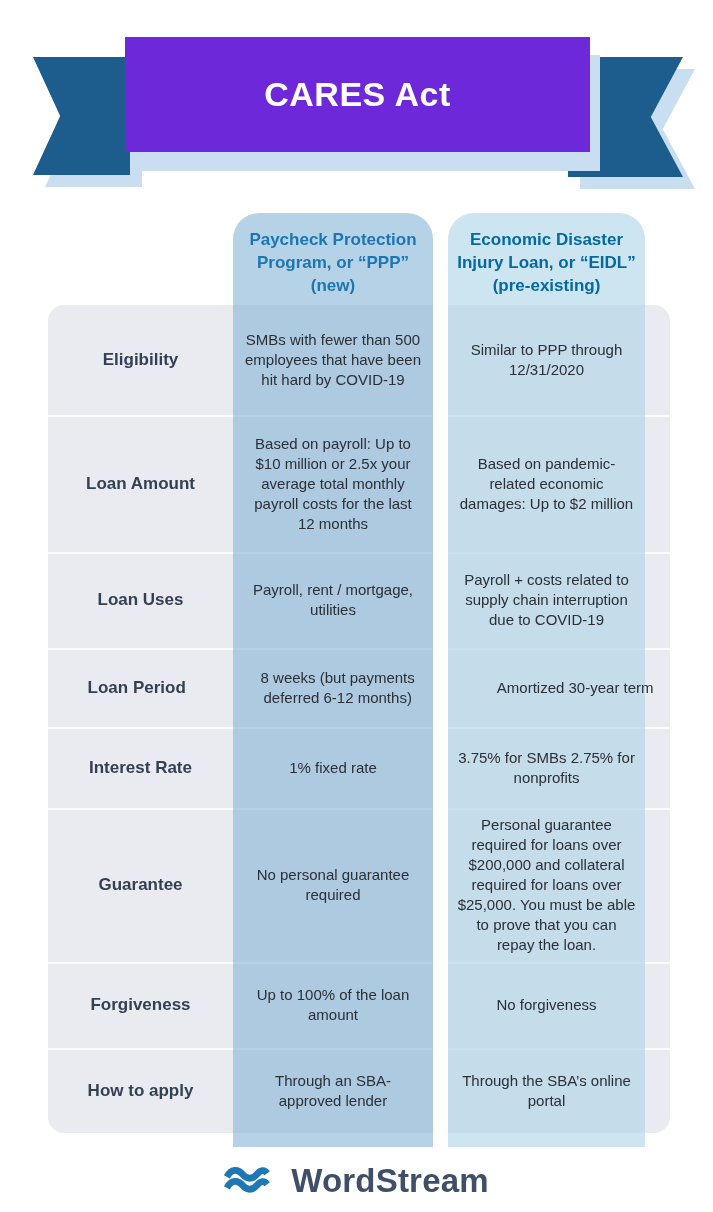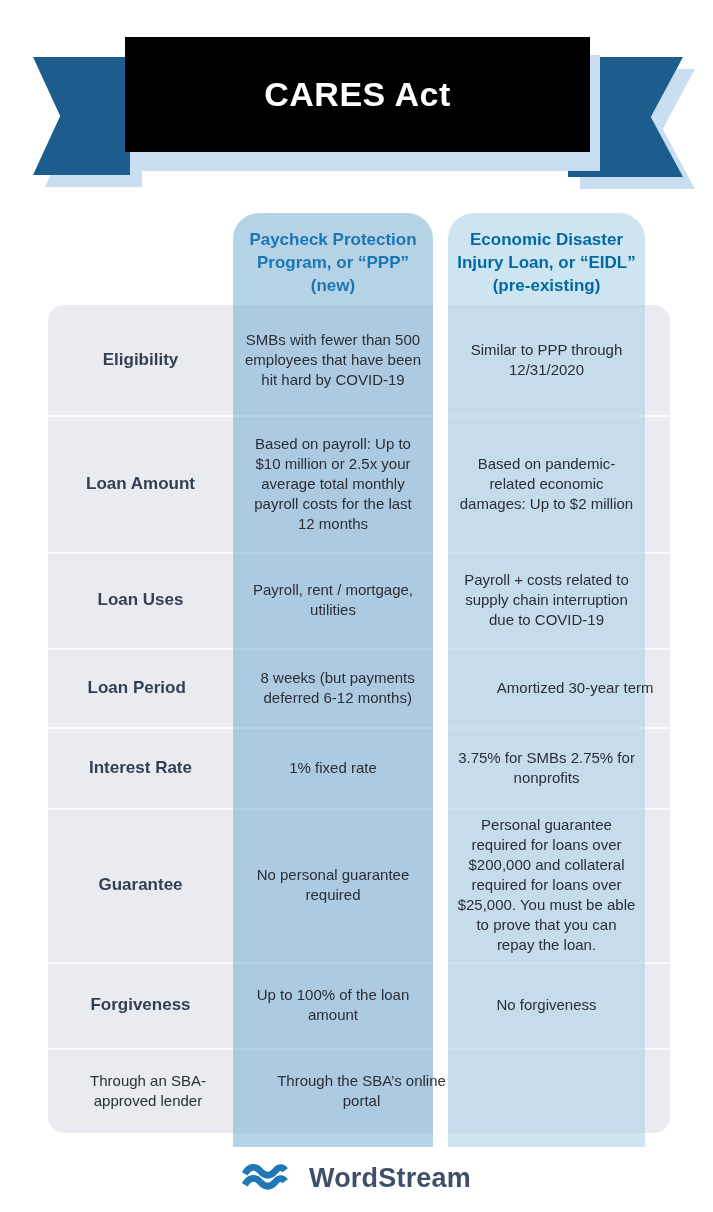--- a/index.html
+++ b/index.html
@@ -13,21 +13,21 @@
   .ribbon-tail.right{left:568px;top:57px;width:115px;height:120px;
     clip-path:polygon(0 0,100% 0,72% 50%,100% 100%,0 100%);}
   .ribbon-tail-shadow{position:absolute;background:#c9dff1;z-index:1;}
   .ribbon-tail-shadow.left{left:45px;top:69px;width:97px;height:118px;
     clip-path:polygon(0 0,100% 0,100% 100%,0 100%,28% 50%);}
   .ribbon-tail-shadow.right{left:580px;top:69px;width:115px;height:120px;
     clip-path:polygon(0 0,100% 0,72% 50%,100% 100%,0 100%);}
   .banner-rect-shadow{position:absolute;left:135px;top:55px;width:465px;height:116px;
     background:#c9dff1;z-index:2;}
   .banner-rect{position:absolute;left:125px;top:37px;width:465px;height:115px;
-    background:#000000;z-index:3;display:flex;flex-direction:column;
+    background:#6d28d9;z-index:3;display:flex;flex-direction:column;
     align-items:center;justify-content:center;gap:5px;}
   .banner-title{color:#ffffff;font-size:34px;font-weight:700;letter-spacing:.5px;}
   .banner-subtitle{color:#ffffff;font-size:29px;font-weight:700;font-style:italic;}
 
   
   .panel{position:absolute;left:48px;top:305px;width:622px;height:828px;
     background:#e9ebf0;border-radius:16px;z-index:1;overflow:hidden;}
   .divider{position:absolute;left:0;width:100%;height:2px;background:#fafbfd;}
 
   
@@ -60,21 +60,21 @@
     text-align:center;font-weight:700;font-size:17px;color:#333f52;}
   .cell{display:flex;align-items:center;justify-content:center;text-align:center;
     font-size:15px;line-height:20px;color:#2b2f36;box-sizing:border-box;padding:6px 12px;}
   .cell.ppp{width:200px;}
   .cell.spacer{width:15px;padding:0;}
   .cell.eidl{width:197px;padding:6px 9px;}
 
   
   .footer{position:absolute;left:0;right:0;top:1162px;display:flex;
     align-items:center;justify-content:center;gap:10px;z-index:3;}
-  .brand-name{font-size:27px;font-weight:600;color:#3f4f68;letter-spacing:.2px;margin-left:11px;}
+  .brand-name{font-size:33px;font-weight:600;color:#3f4f68;letter-spacing:.2px;margin-left:11px;}
 </style>
 </head>
 <body>
 
 <div>
   <div class="ribbon-tail-shadow left"></div>
   <div class="ribbon-tail-shadow right"></div>
   <div class="ribbon-tail left"></div>
   <div class="ribbon-tail right"></div>
   <div class="banner-rect-shadow"></div>
@@ -137,20 +137,21 @@
     <div class="cell spacer"></div>
     <div class="cell eidl">Personal guarantee required for loans over $200,000 and collateral required for loans over $25,000. You must be able to prove that you can repay the loan.</div>
   </div>
   <div class="row">
     <div class="row-label">Forgiveness</div>
     <div class="cell ppp">Up to 100% of the loan amount</div>
     <div class="cell spacer"></div>
     <div class="cell eidl">No forgiveness</div>
   </div>
   <div class="row">
+    <div class="row-label">How to apply</div>
     <div class="cell ppp">Through an SBA-approved lender</div>
     <div class="cell spacer"></div>
     <div class="cell eidl">Through the SBA’s online portal</div>
   </div>
 </div>
 
 <div class="footer">
   <span style="display:inline-flex;">
     <svg width="46" height="33" viewBox="0 0 50 36" aria-hidden="true">
       <path d="M3 13 C 8 4, 15 4, 20 10 C 25 16, 31 16, 36 10 C 40 5, 44 5, 47 9" stroke="#1f78b5" stroke-width="7.5" fill="none"></path>

